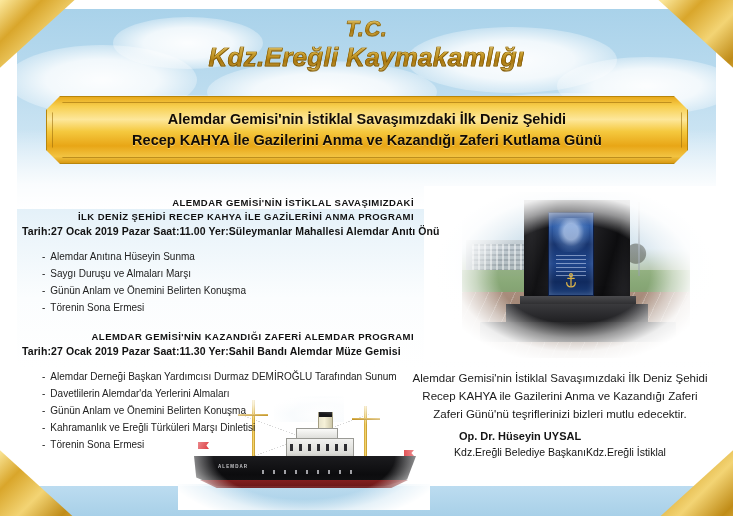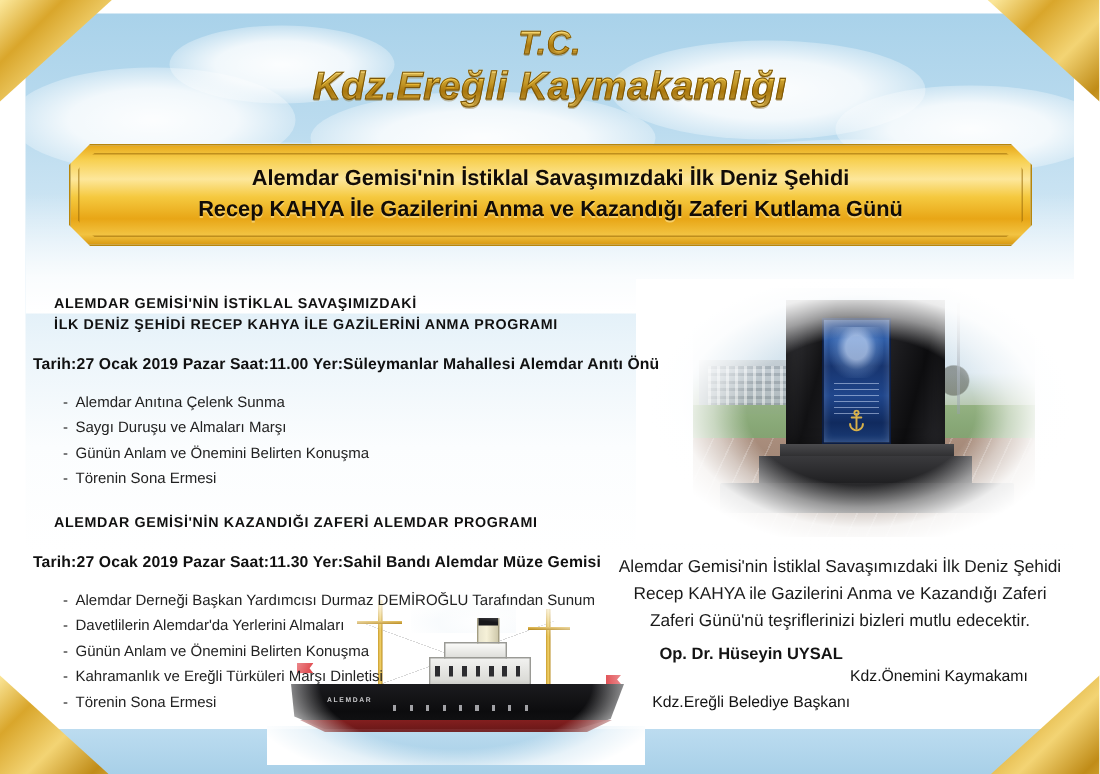--- a/index.html
+++ b/index.html
@@ -181,33 +181,32 @@
 
   
   .left-col {
     position: absolute;
     left: 22px; top: 196px;
     width: 392px;
     z-index: 8;
     color: #1c1c1c;
   }
   .prog-heading {
-    text-align: left;
+    text-align: right;
     font-size: 9.5px;
     font-weight: bold;
     letter-spacing: 0.45px;
     line-height: 1.5;
     color: #111;
     margin: 0 0 0 14px;
   }
   .prog-datetime {
     font-size: 10.5px;
     font-weight: bold;
     letter-spacing: 0.1px;
-    margin-top: 12px;
     white-space: nowrap;
     color: #111;
   }
   .prog-list {
     list-style: none;
     margin: 11px 0 0 0;
     padding: 0 0 0 20px;
   }
   .prog-list li {
     font-size: 10px;
@@ -351,36 +350,36 @@
     color: #1a1a1a;
     z-index: 9;
   }
   .signatures {
     position: absolute;
     left: 396px; top: 428px;
     width: 328px;
     display: flex;
     justify-content: center;
     z-index: 9;
+    align-items: flex-end;
   }
   .sig {
     text-align: center;
     color: #141414;
   }
   .sig-name {
     font-size: 11px;
     font-weight: bold;
     line-height: 1.5;
     white-space: nowrap;
   }
   .sig-title {
     font-size: 10.5px;
     line-height: 1.45;
     white-space: nowrap;
-    margin-top: 16px;
   }
 
   
   .ship {
     position: absolute;
     left: 178px; top: 398px;
     width: 252px; height: 112px;
     z-index: 4;
   }
   .ship-sea {
@@ -564,21 +563,21 @@
 
   <div class="left-col">
 
     <div>
       <div class="prog-heading">
         <div>ALEMDAR GEMİSİ'NİN İSTİKLAL SAVAŞIMIZDAKİ</div>
         <div>İLK DENİZ ŞEHİDİ RECEP KAHYA İLE GAZİLERİNİ ANMA PROGRAMI</div>
       </div>
       <div class="prog-datetime">Tarih:27 Ocak 2019 Pazar  Saat:11.00  Yer:Süleymanlar Mahallesi Alemdar Anıtı Önü</div>
       <ul class="prog-list">
-        <li><span class="dash">-</span><span>Alemdar Anıtına Çelenk Sunma</span></li>
+        <li><span class="dash">-</span><span>Alemdar Anıtına Hüseyin Sunma</span></li>
         <li><span class="dash">-</span><span>Saygı Duruşu ve Almaları Marşı</span></li>
         <li><span class="dash">-</span><span>Günün Anlam ve Önemini Belirten Konuşma</span></li>
         <li><span class="dash">-</span><span>Törenin Sona Ermesi</span></li>
       </ul>
     </div>
 
     <div class="section-2">
       <div class="prog-heading">
         <div>ALEMDAR GEMİSİ'NİN KAZANDIĞI ZAFERİ ALEMDAR PROGRAMI</div>
       </div>
@@ -619,17 +618,17 @@
     <div>Recep KAHYA ile Gazilerini Anma ve Kazandığı Zaferi</div>
     <div>Zaferi Günü'nü teşriflerinizi bizleri mutlu edecektir.</div>
   </div>
 
   <div class="signatures">
     <div class="sig">
       <div class="sig-name">Op. Dr. Hüseyin UYSAL</div>
       <div class="sig-title">Kdz.Ereğli Belediye Başkanı</div>
     </div>
     <div class="sig">
-      <div class="sig-title">Kdz.Önemini Kaymakamı</div>
+      <div class="sig-title">Kdz.Ereğli İstiklal</div>
     </div>
   </div>
 
 </div>
 
 </body></html>

